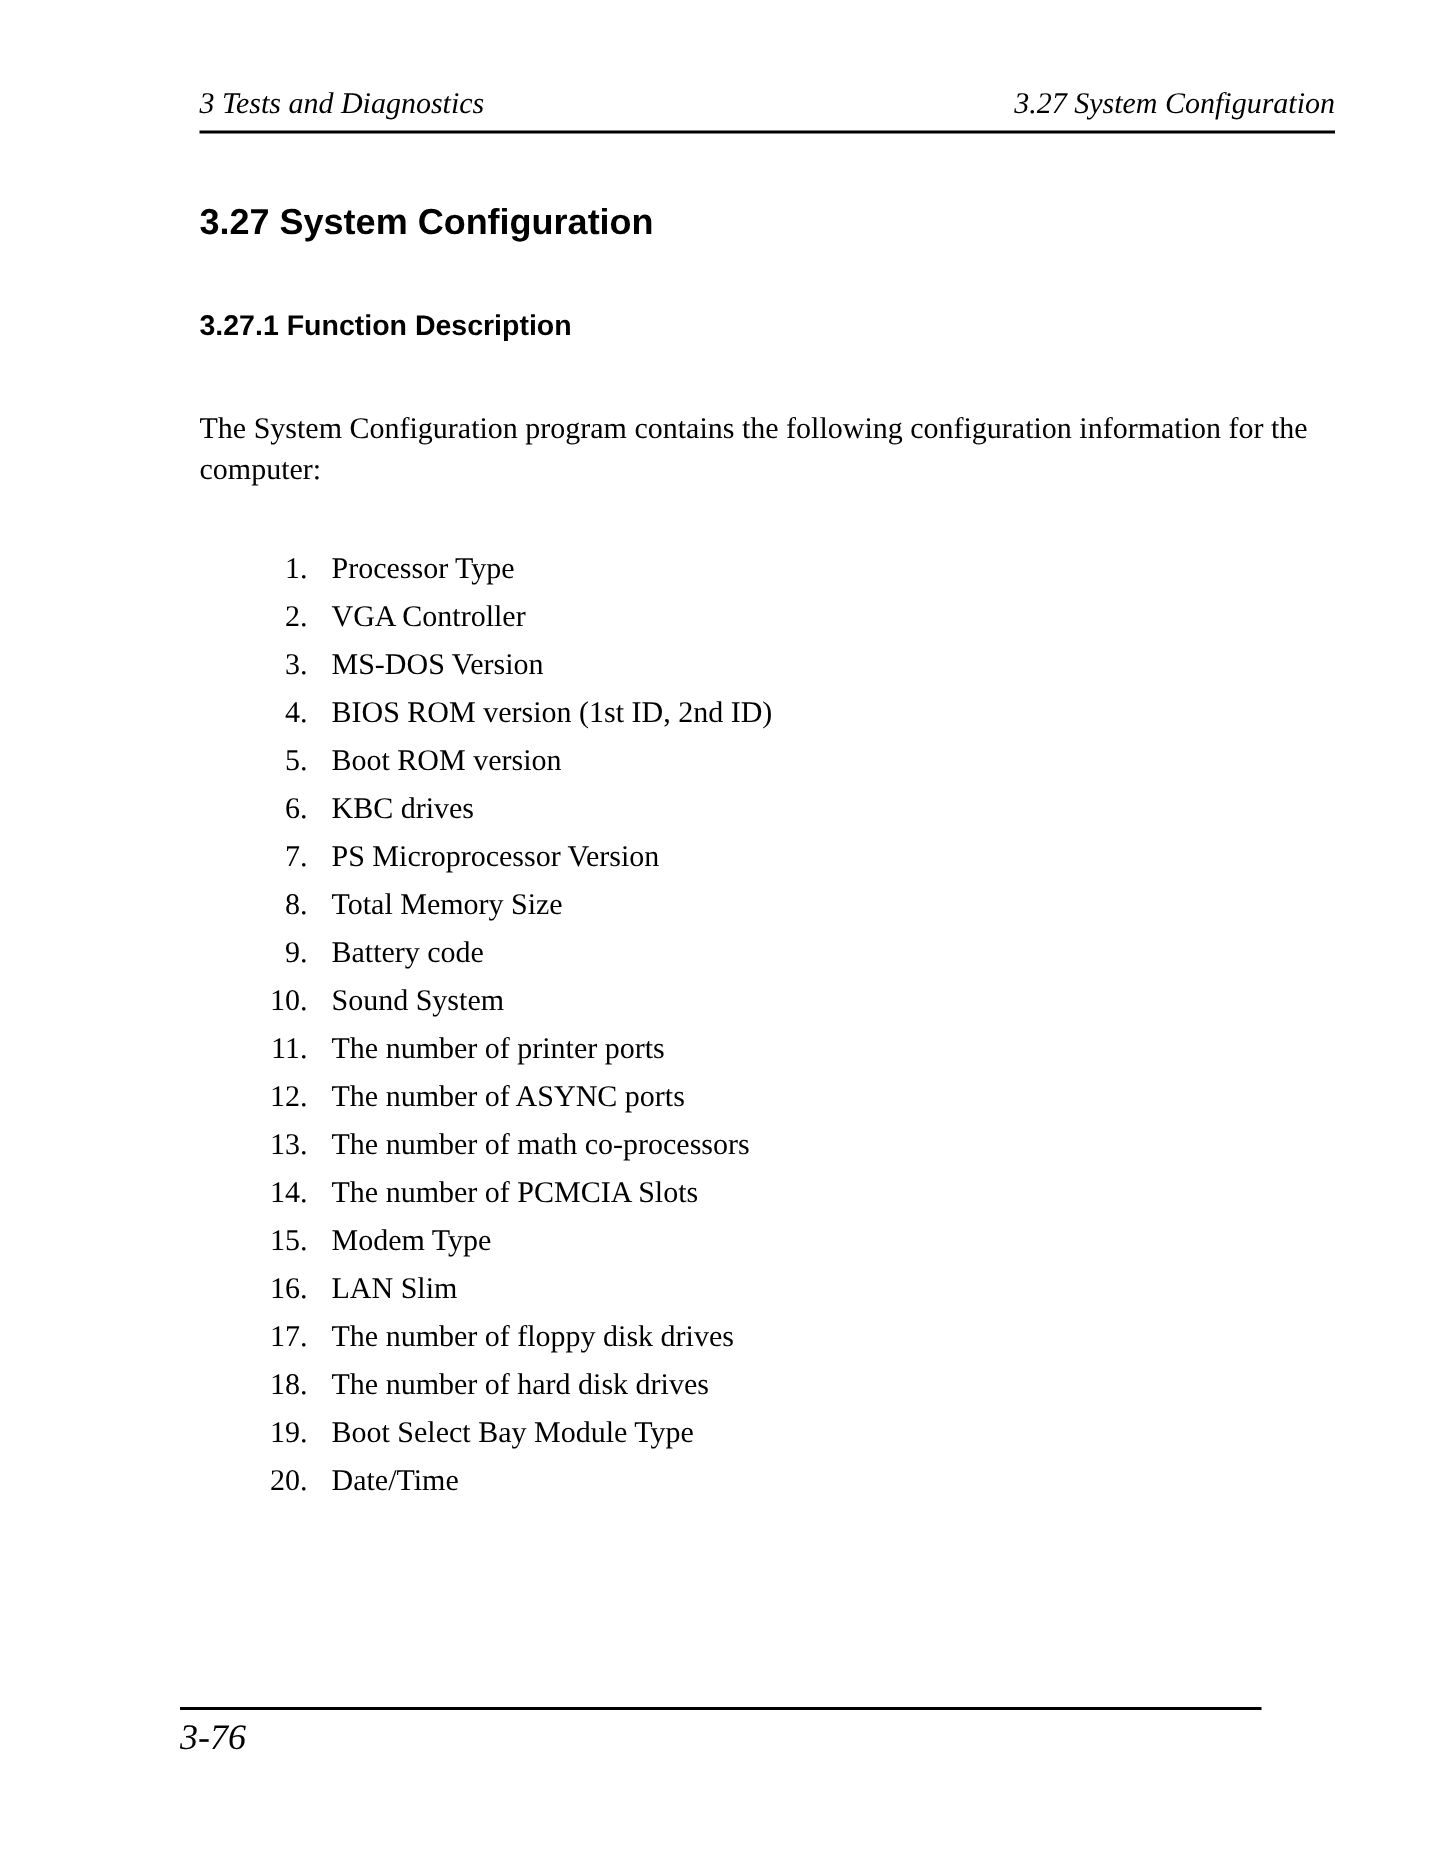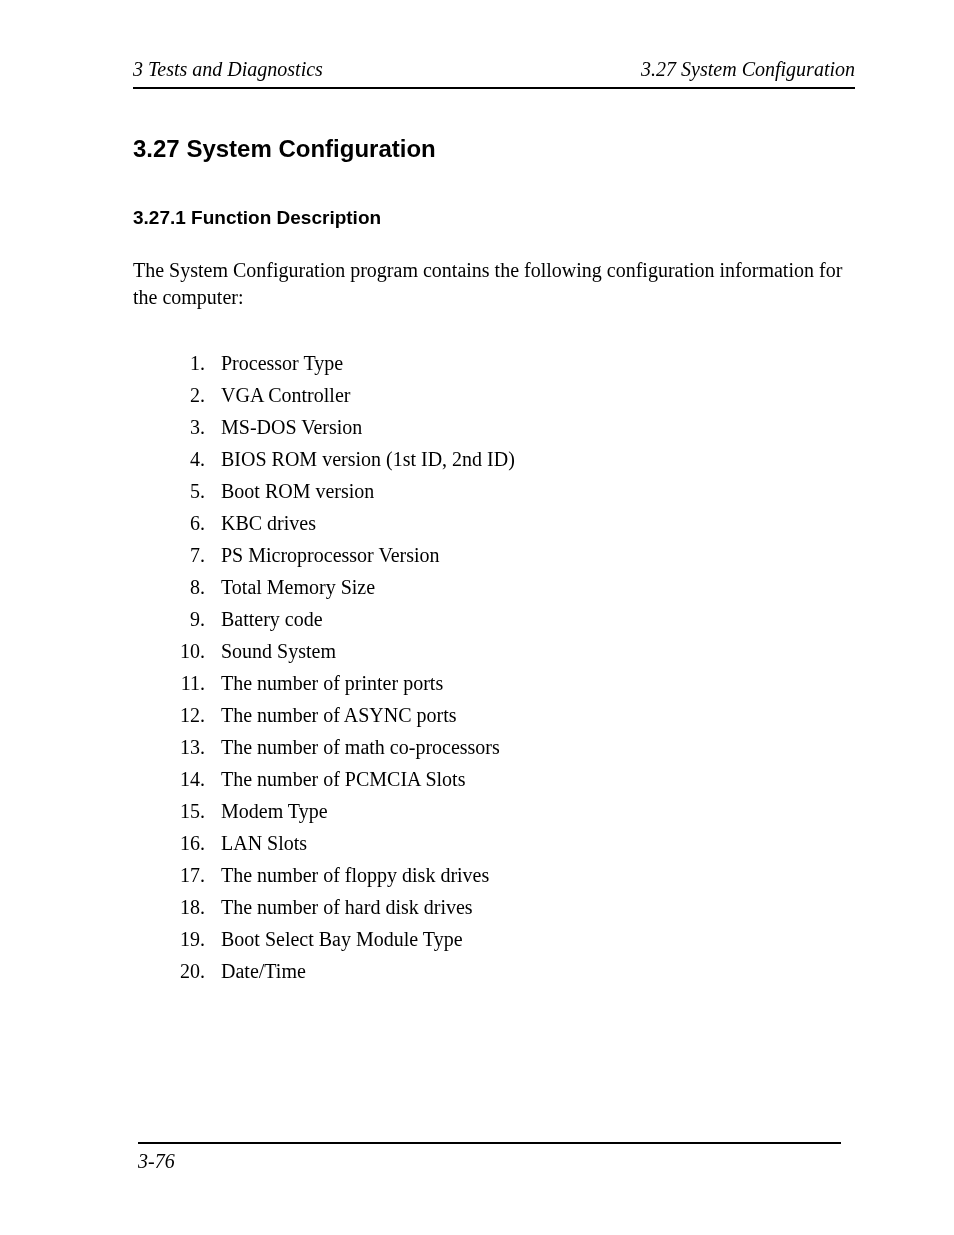--- a/index.html
+++ b/index.html
@@ -7,21 +7,21 @@
     padding: 0;
     background: #fff;
     font-family: "Times New Roman", Times, serif;
     color: #000;
   }
   .page {
     width: 954px;
     height: 1235px;
     position: relative;
     box-sizing: border-box;
-    padding: 58px 99px 0 133px;
+    padding: 58px 64px 0 133px;
   }
   .header {
     display: flex;
     justify-content: space-between;
     font-style: italic;
     font-size: 20px;
     padding-bottom: 6px;
     border-bottom: 2px solid #000;
   }
   .section-title {
@@ -31,21 +31,21 @@
     margin-top: 46px;
   }
   .subsection-title {
     font-family: Arial, Helvetica, sans-serif;
     font-weight: bold;
     font-size: 19px;
     margin-top: 44px;
   }
   .body-text {
     font-size: 20px;
-    margin-top: 28px;
+    margin-top: 44px;
     line-height: 1.35;
   }
   ol.config-list {
     font-size: 20px;
     margin-top: 36px;
     padding-left: 78px;
     list-style: none;
     counter-reset: item;
   }
   ol.config-list li {
@@ -56,29 +56,29 @@
   }
   ol.config-list li::before {
     content: counter(item) ".";
     position: absolute;
     left: -36px;
     width: 30px;
     text-align: right;
   }
   .footer {
     position: absolute;
-    left: 138px;
+    left: 120px;
     right: 113px;
     bottom: 62px;
     border-top: 2px solid #000;
     padding-top: 6px;
     display: flex;
     justify-content: space-between;
     font-style: italic;
-    font-size: 20px;
+    font-size: 24px;
   }
 </style>
 </head>
 <body>
 
 <div class="page">
 
   <div class="header">
     <span>3  Tests and Diagnostics</span>
     <span>3.27  System Configuration</span>
@@ -99,21 +99,21 @@
     <li>KBC drives</li>
     <li>PS Microprocessor Version</li>
     <li>Total Memory Size</li>
     <li>Battery code</li>
     <li>Sound System</li>
     <li>The number of printer ports</li>
     <li>The number of ASYNC ports</li>
     <li>The number of math co-processors</li>
     <li>The number of PCMCIA Slots</li>
     <li>Modem Type</li>
-    <li>LAN Slots</li>
+    <li>LAN Slim</li>
     <li>The number of floppy disk drives</li>
     <li>The number of hard disk drives</li>
     <li>Boot Select Bay Module Type</li>
     <li>Date/Time</li>
   </ol>
 
   <div class="footer">
     <span>3-76</span>
   </div>
 

